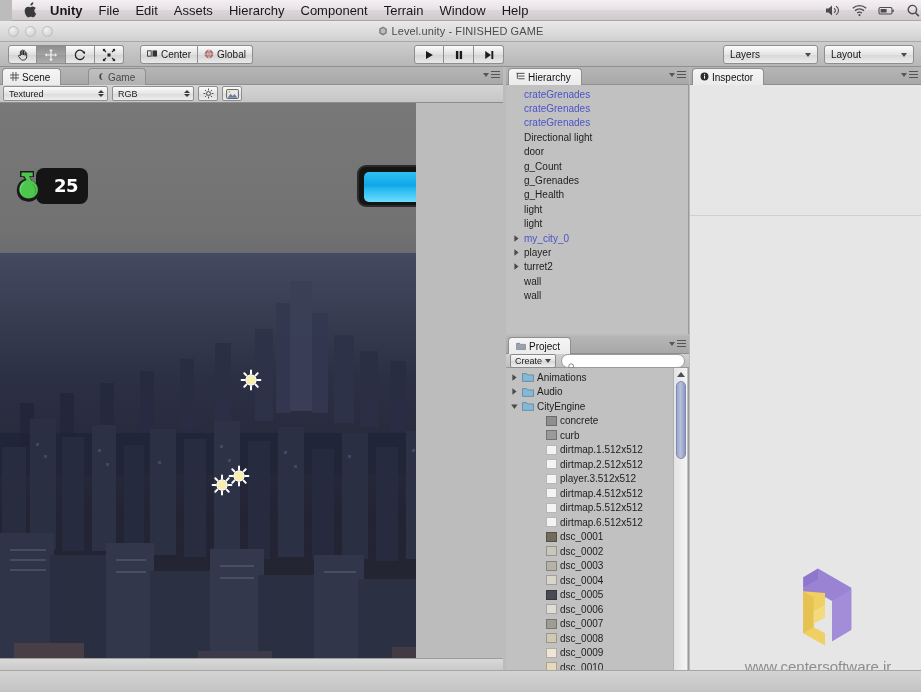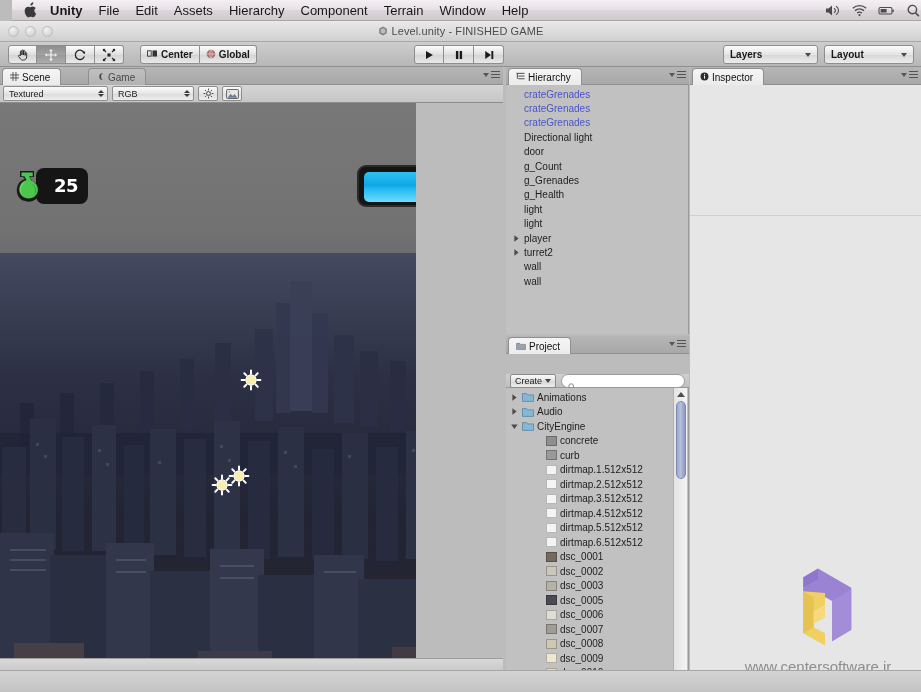--- a/index.html
+++ b/index.html
@@ -55,21 +55,20 @@
   }
   .unity-mini {
     width: 10px; height: 10px; display:inline-block;
   }
 
   
   .utoolbar {
     position: absolute; top: 42px; left: 0; width: 921px; height: 25px;
     background: linear-gradient(to bottom, #cdcdcd 0%, #c2c2c2 50%, #b7b7b7 100%);
     border-bottom: 1px solid #909090;
-    font-weight: bold;
   }
   .btngroup { position: absolute; display: flex; height: 19px; top: 3px; }
   .ubtn {
     background: linear-gradient(to bottom,#fcfcfc,#e0e0e0 50%,#d3d3d3 51%,#e9e9e9);
     border: 1px solid #8e8e8e; border-left-width: 0;
     display: flex; align-items: center; justify-content: center;
     font-size: 10px; color: #1a1a1a; padding: 0 6px; height: 19px;
     white-space: nowrap; gap: 3px;
   }
   .ubtn:first-child { border-left-width: 1px; border-radius: 3px 0 0 3px; }
@@ -235,21 +234,21 @@
   .hrow .foldr.none { visibility: hidden; }
   .hrow .lbl { white-space: nowrap; }
 
   
   #proj-panel { left: 506px; top: 336px; width: 183px; height: 356px; }
   .proj-tabrow { width: 183px; }
   .proj-toolbar {
     width: 183px; height: 14px;
     background: linear-gradient(to bottom,#cfcfcf,#c0c0c0);
     border-bottom: 1px solid #999;
-    display: flex; align-items: center; padding: 0 4px; gap: 5px; margin-top: 20px;
+    display: flex; align-items: center; padding: 0 4px; gap: 5px;
   }
   .create-btn {
     height: 14px; border: 1px solid #8b8b8b; border-radius: 2px;
     background: linear-gradient(to bottom,#fafafa,#e3e3e3 50%,#d6d6d6 51%,#ededed);
     font-size: 9px; color: #1a1a1a; padding: 0 4px;
     display: flex; align-items: center; gap: 3px;
   }
   .create-btn .arr {
     width: 0;height: 0;border-left:3px solid transparent;
     border-right:3px solid transparent;border-top:4px solid #444;
@@ -780,20 +779,26 @@
               <path fill="#4a4a4a" d="M2.4 1.2l4.2 3.3-4.2 3.3z"></path>
             </svg></span>
           <span class="lbl">light</span>
         </div>
         <div class="hrow">
           <span class="foldr none"><svg viewBox="0 0 9 9" width="9" height="9">
               <path fill="#4a4a4a" d="M2.4 1.2l4.2 3.3-4.2 3.3z"></path>
             </svg></span>
           <span class="lbl">light</span>
         </div>
+        <div class="hrow blue">
+          <span class="foldr"><svg viewBox="0 0 9 9" width="9" height="9">
+              <path fill="#4a4a4a" d="M2.4 1.2l4.2 3.3-4.2 3.3z"></path>
+            </svg></span>
+          <span class="lbl">my_city_0</span>
+        </div>
         <div class="hrow">
           <span class="foldr"><svg viewBox="0 0 9 9" width="9" height="9">
               <path fill="#4a4a4a" d="M2.4 1.2l4.2 3.3-4.2 3.3z"></path>
             </svg></span>
           <span class="lbl">player</span>
         </div>
         <div class="hrow">
           <span class="foldr"><svg viewBox="0 0 9 9" width="9" height="9">
               <path fill="#4a4a4a" d="M2.4 1.2l4.2 3.3-4.2 3.3z"></path>
             </svg></span>
@@ -905,21 +910,21 @@
                 <path fill="#4a4a4a" d="M2.4 1.2l4.2 3.3-4.2 3.3z"></path>
               </svg></span>
             <span class="pico" style="background: rgb(244, 244, 244); border: 1px solid rgba(0, 0, 0, 0.25);"></span>
             <span>dirtmap.2.512x512</span>
           </div>
           <div class="prow depth1">
             <span class="foldr none"><svg viewBox="0 0 9 9" width="9" height="9">
                 <path fill="#4a4a4a" d="M2.4 1.2l4.2 3.3-4.2 3.3z"></path>
               </svg></span>
             <span class="pico" style="background: rgb(244, 244, 244); border: 1px solid rgba(0, 0, 0, 0.25);"></span>
-            <span>dirtmap.3.512x512</span>
+            <span>player.3.512x512</span>
           </div>
           <div class="prow depth1">
             <span class="foldr none"><svg viewBox="0 0 9 9" width="9" height="9">
                 <path fill="#4a4a4a" d="M2.4 1.2l4.2 3.3-4.2 3.3z"></path>
               </svg></span>
             <span class="pico" style="background: rgb(244, 244, 244); border: 1px solid rgba(0, 0, 0, 0.25);"></span>
             <span>dirtmap.4.512x512</span>
           </div>
           <div class="prow depth1">
             <span class="foldr none"><svg viewBox="0 0 9 9" width="9" height="9">
@@ -948,20 +953,27 @@
               </svg></span>
             <span class="pico" style="background: rgb(201, 198, 187); border: 1px solid rgba(0, 0, 0, 0.25);"></span>
             <span>dsc_0002</span>
           </div>
           <div class="prow depth1">
             <span class="foldr none"><svg viewBox="0 0 9 9" width="9" height="9">
                 <path fill="#4a4a4a" d="M2.4 1.2l4.2 3.3-4.2 3.3z"></path>
               </svg></span>
             <span class="pico" style="background: rgb(182, 178, 166); border: 1px solid rgba(0, 0, 0, 0.25);"></span>
             <span>dsc_0003</span>
+          </div>
+          <div class="prow depth1">
+            <span class="foldr none"><svg viewBox="0 0 9 9" width="9" height="9">
+                <path fill="#4a4a4a" d="M2.4 1.2l4.2 3.3-4.2 3.3z"></path>
+              </svg></span>
+            <span class="pico" style="background: rgb(216, 213, 204); border: 1px solid rgba(0, 0, 0, 0.25);"></span>
+            <span>dsc_0004</span>
           </div>
           <div class="prow depth1">
             <span class="foldr none"><svg viewBox="0 0 9 9" width="9" height="9">
                 <path fill="#4a4a4a" d="M2.4 1.2l4.2 3.3-4.2 3.3z"></path>
               </svg></span>
             <span class="pico" style="background: rgb(74, 74, 82); border: 1px solid rgba(0, 0, 0, 0.25);"></span>
             <span>dsc_0005</span>
           </div>
           <div class="prow depth1">
             <span class="foldr none"><svg viewBox="0 0 9 9" width="9" height="9">

